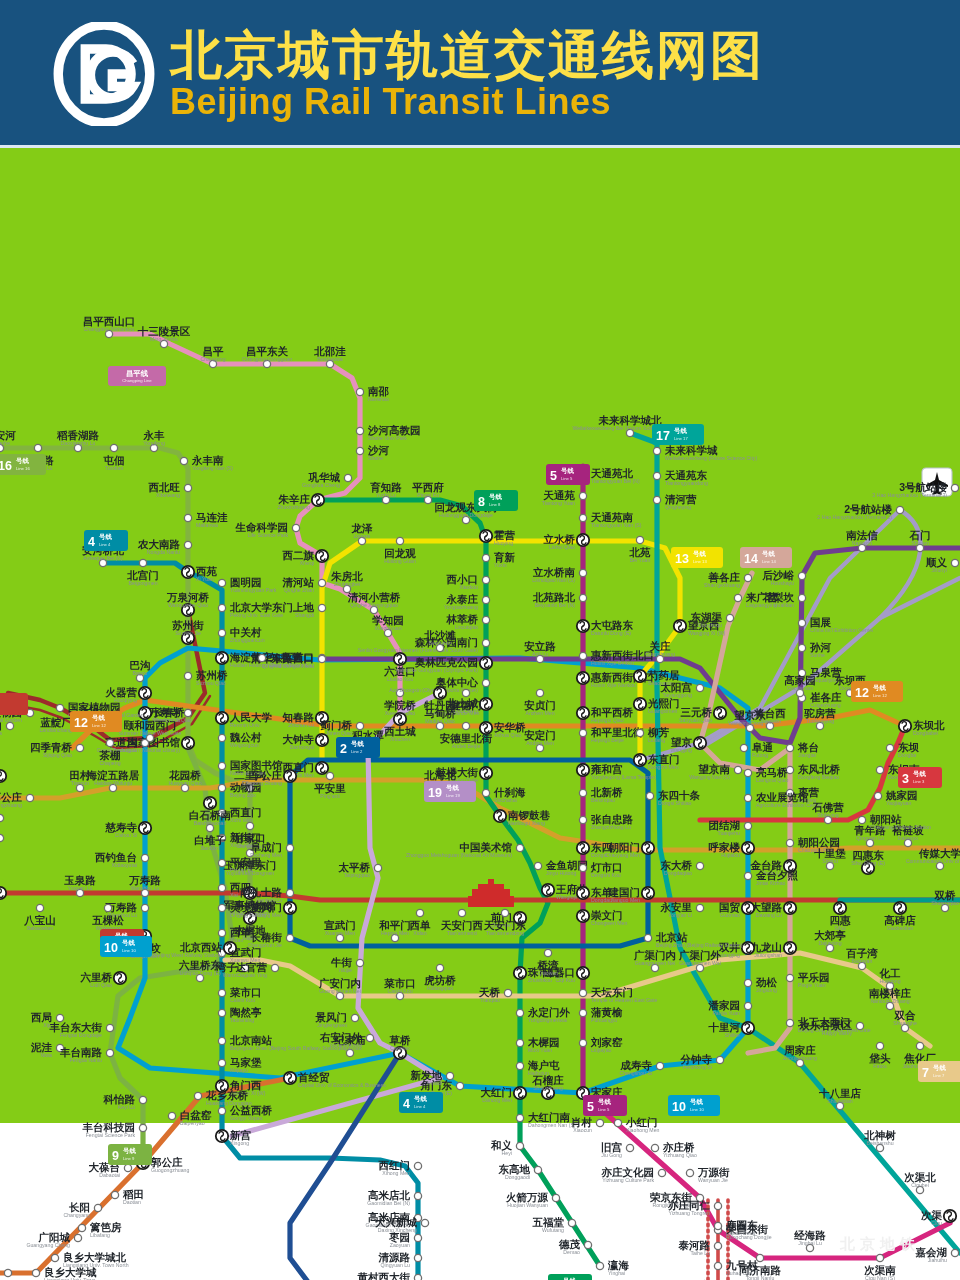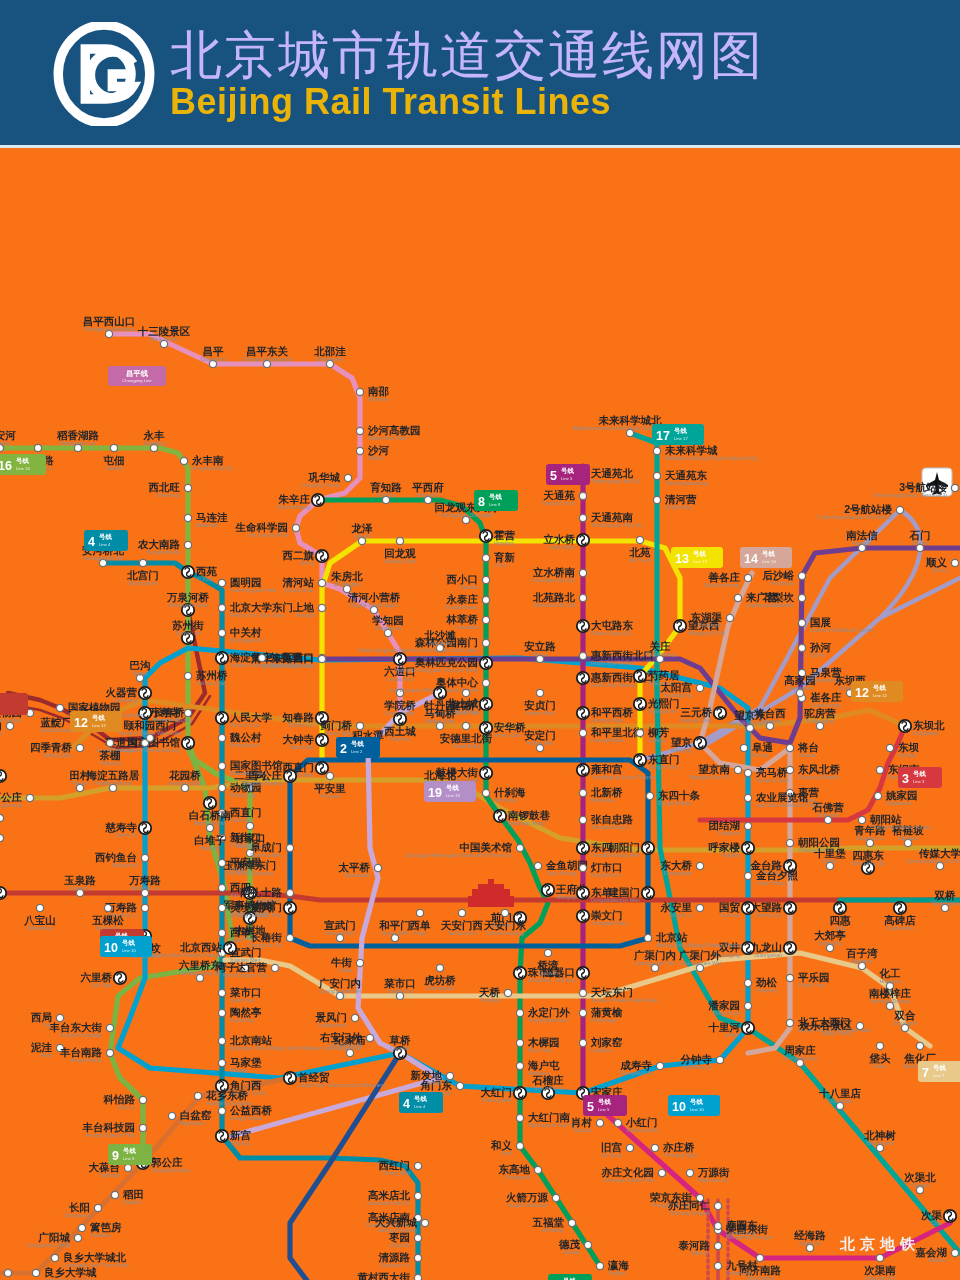--- a/index.html
+++ b/index.html
@@ -31,47 +31,47 @@
     height: 100%;
     padding-left: 52px;
   }
   #logo {
     width: 104px; height: 104px;
     flex: 0 0 104px;
     margin-right: 14px;
   }
   #titles { display: flex; flex-direction: column; justify-content: center; }
   #title-cn {
-    color: #c4b5fd;
+    color: #fde047;
     font-size: 52px;
     line-height: 1.06;
     letter-spacing: 2px;
-    font-weight: 400;
+    font-weight: 700;
     white-space: nowrap;
   }
   #title-en {
     color: #eab308;
     font-size: 36px;
     line-height: 1.05;
     font-weight: 700;
     letter-spacing: 0.5px;
     white-space: nowrap;
   }
   #header-rule {
     position: absolute;
     left: 0; bottom: 0; width: 960px; height: 3px;
     background: #dce8f2;
   }
 
   
   #map-wrap {
     position: absolute;
     left: 0; top: 148px;
-    width: 960px; height: 1132px;
-    background: #f97316;
+    width: 960px; height: 975px;
+    background: #84cc16;
   }
   svg#map { display: block; width: 960px; height: 1132px; }
 
   .ln { fill: none; stroke-linecap: round; stroke-linejoin: round; }
   .lw  { stroke-width: 5.2; }
   .lw2 { stroke-width: 4.4; }
 
   .stn { fill: #ffffff; stroke: #6f6f6f; stroke-width: 1.3; }
   .xf-o { fill: #ffffff; stroke: #1b1b1b; stroke-width: 1.8; }
 

